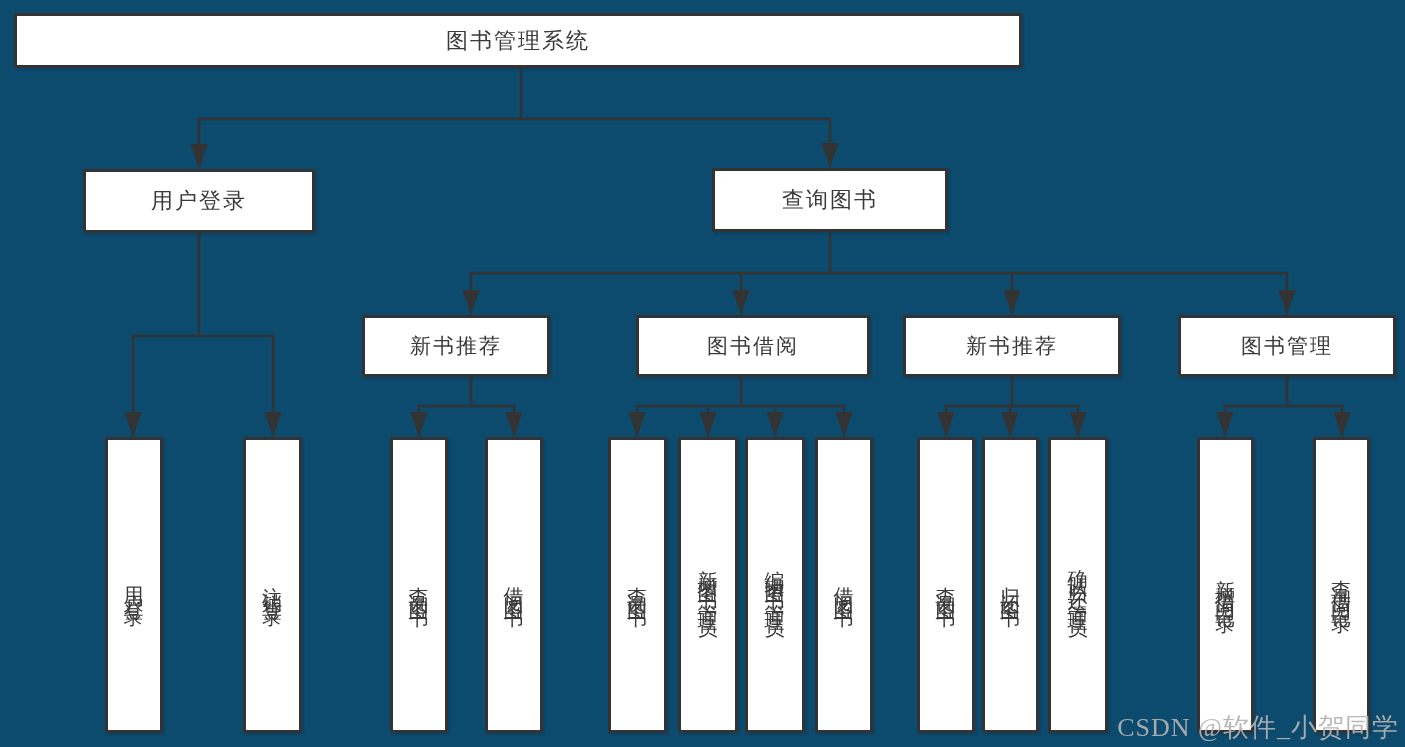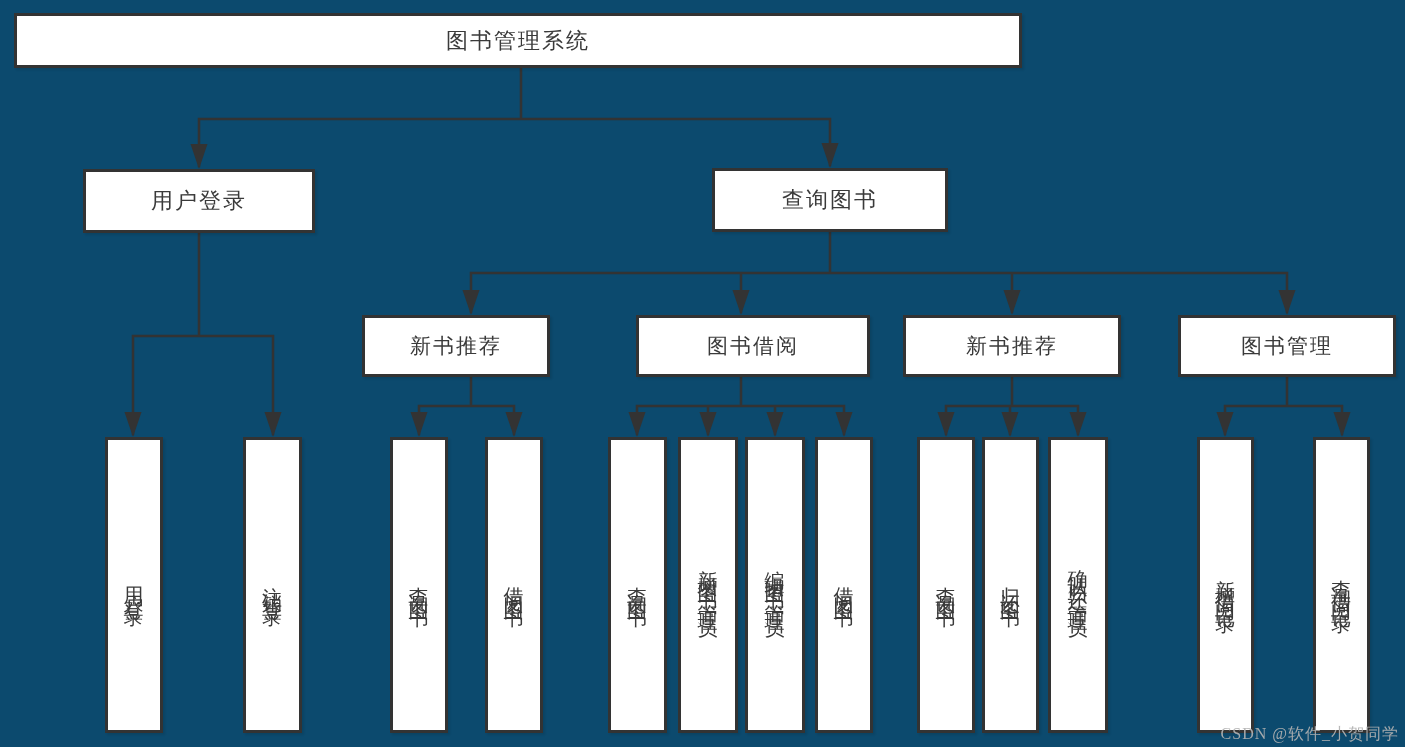--- a/index.html
+++ b/index.html
@@ -34,21 +34,21 @@
     writing-mode: vertical-rl;
     text-orientation: mixed;
     font-size: 20px;
     letter-spacing: 7px;
     line-height: 1;
   }
   .watermark {
     position: absolute;
     right: 6px;
     bottom: 2px;
-    font-size: 16px;
+    font-size: 26px;
     color: rgba(178,178,178,0.92);
     letter-spacing: 1px;
     white-space: nowrap;
     z-index: 5;
   }
 </style>
 </head>
 <body>
 
 <div class="stage">

